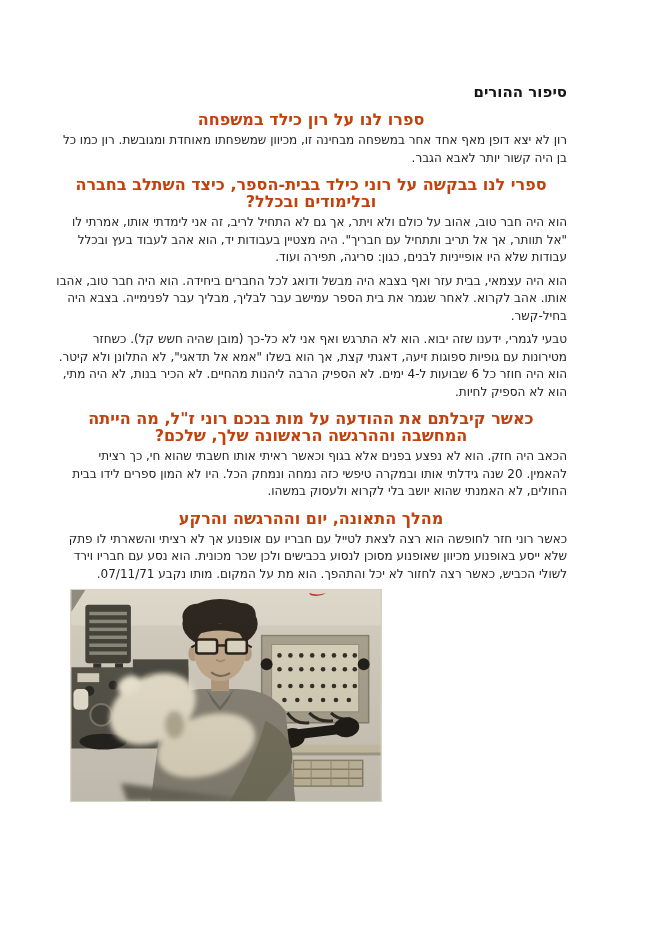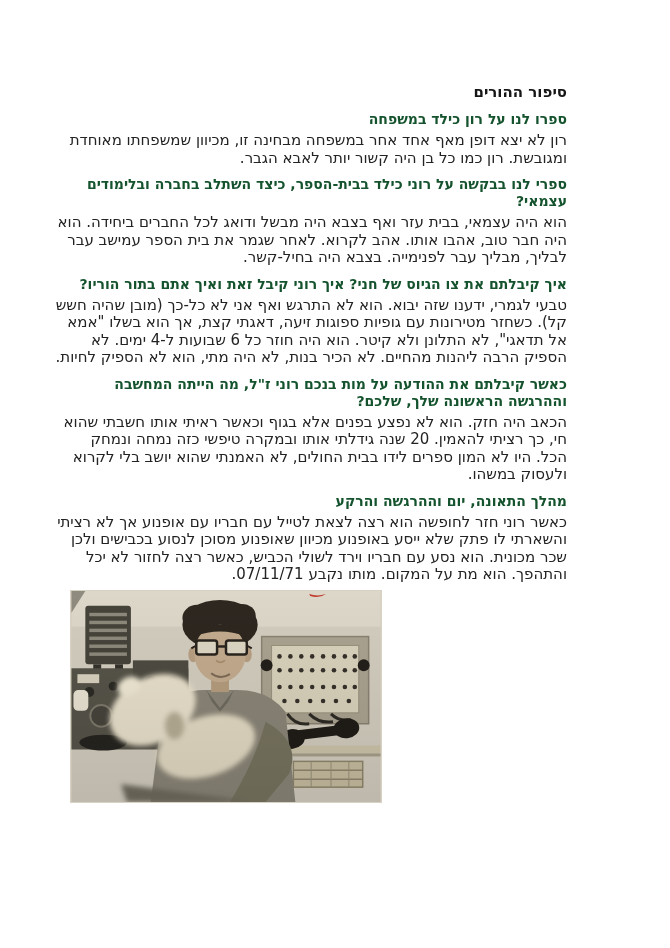--- a/index.html
+++ b/index.html
@@ -23,28 +23,29 @@
   }
   .doc-title {
     margin: 82px 0 2px 0;
     font-size: 15px;
     line-height: 20px;
     font-weight: bold;
     color: #161616;
   }
   h2.q {
     margin: 9px 0 4px 0;
-    font-size: 14px;
+    font-size: 16px;
     line-height: 17px;
     font-weight: bold;
-    color: #14532d;
+    color: #c2410c;
+    text-align: center;
   }
   p.a {
     margin: 0 0 6px 0;
-    font-size: 15px;
+    font-size: 12px;
     line-height: 17.5px;
     color: #232323;
   }
   .photo {
     width: 312px;
     height: 213px;
     margin: 5px 185px 0 0; 
     border: 1px solid #d8d2c4;
     box-sizing: border-box;
     background: #d3cdbf;
@@ -56,25 +57,25 @@
 <body>
 
 <div class="page">
   <div class="content">
 
     <div class="doc-title">סיפור ההורים</div>
 
     <h2 class="q">ספרו לנו על רון כילד במשפחה</h2>
     <p class="a">רון לא יצא דופן מאף אחד אחר במשפחה מבחינה זו, מכיוון שמשפחתו מאוחדת ומגובשת. רון כמו כל בן היה קשור יותר לאבא הגבר.</p>
 
-    <h2 class="q">ספרי לנו בבקשה על רוני כילד בבית-הספר, כיצד השתלב בחברה ובלימודים עצמאי?</h2>
+    <h2 class="q">ספרי לנו בבקשה על רוני כילד בבית-הספר, כיצד השתלב בחברה ובלימודים ובכלל?</h2>
+    <p class="a">הוא היה חבר טוב, אהוב על כולם ולא ויתר, אך גם לא התחיל לריב, זה אני לימדתי אותו, אמרתי לו "אל תוותר, אך אל תריב ותתחיל עם חבריך". היה מצטיין בעבודות יד, הוא אהב לעבוד בעץ ובכלל עבודות שלא היו אופייניות לבנים, כגון: סריגה, תפירה ועוד.</p>
 
     <p class="a">הוא היה עצמאי, בבית עזר ואף בצבא היה מבשל ודואג לכל החברים ביחידה. הוא היה חבר טוב, אהבו אותו. אהב לקרוא. לאחר שגמר את בית הספר עמישב עבר לבליך, מבליך עבר לפנימייה. בצבא היה בחיל-קשר.</p>
 
-    <h2 class="q">איך קיבלתם את צו הגיוס של חני? איך רוני קיבל זאת ואיך אתם בתור הוריו?</h2>
     <p class="a">טבעי לגמרי, ידענו שזה יבוא. הוא לא התרגש ואף אני לא כל-כך (מובן שהיה חשש קל). כשחזר מטירונות עם גופיות ספוגות זיעה, דאגתי קצת, אך הוא בשלו "אמא אל תדאגי", לא התלונן ולא קיטר. הוא היה חוזר כל 6 שבועות ל-4 ימים. לא הספיק הרבה ליהנות מהחיים. לא הכיר בנות, לא היה מתי, הוא לא הספיק לחיות.</p>
 
     <h2 class="q">כאשר קיבלתם את ההודעה על מות בנכם רוני ז"ל, מה הייתה המחשבה וההרגשה הראשונה שלך, שלכם?</h2>
     <p class="a">הכאב היה חזק. הוא לא נפצע בפנים אלא בגוף וכאשר ראיתי אותו חשבתי שהוא חי, כך רציתי להאמין. 20 שנה גידלתי אותו ובמקרה טיפשי כזה נמחה ונמחק הכל. היו לא המון ספרים לידו בבית החולים, לא האמנתי שהוא יושב בלי לקרוא ולעסוק במשהו.</p>
 
     <h2 class="q">מהלך התאונה, יום וההרגשה והרקע</h2>
     <p class="a">כאשר רוני חזר לחופשה הוא רצה לצאת לטייל עם חבריו עם אופנוע אך לא רציתי והשארתי לו פתק שלא ייסע באופנוע מכיוון שאופנוע מסוכן לנסוע בכבישים ולכן שכר מכונית. הוא נסע עם חבריו וירד לשולי הכביש, כאשר רצה לחזור לא יכל והתהפך. הוא מת על המקום. מותו נקבע 07/11/71.</p>
 
     <div class="photo">
       <svg viewBox="0 0 312 213" xmlns="http://www.w3.org/2000/svg">

